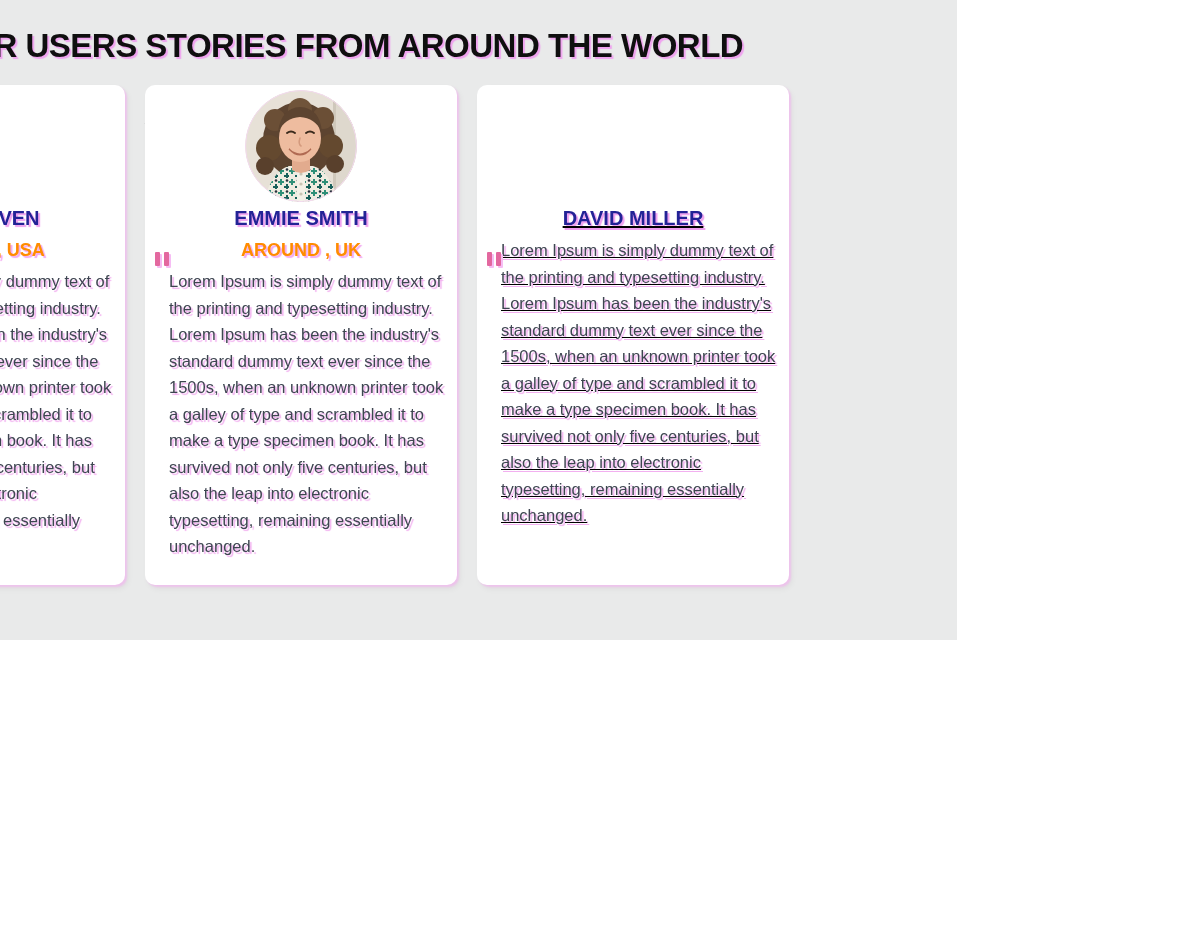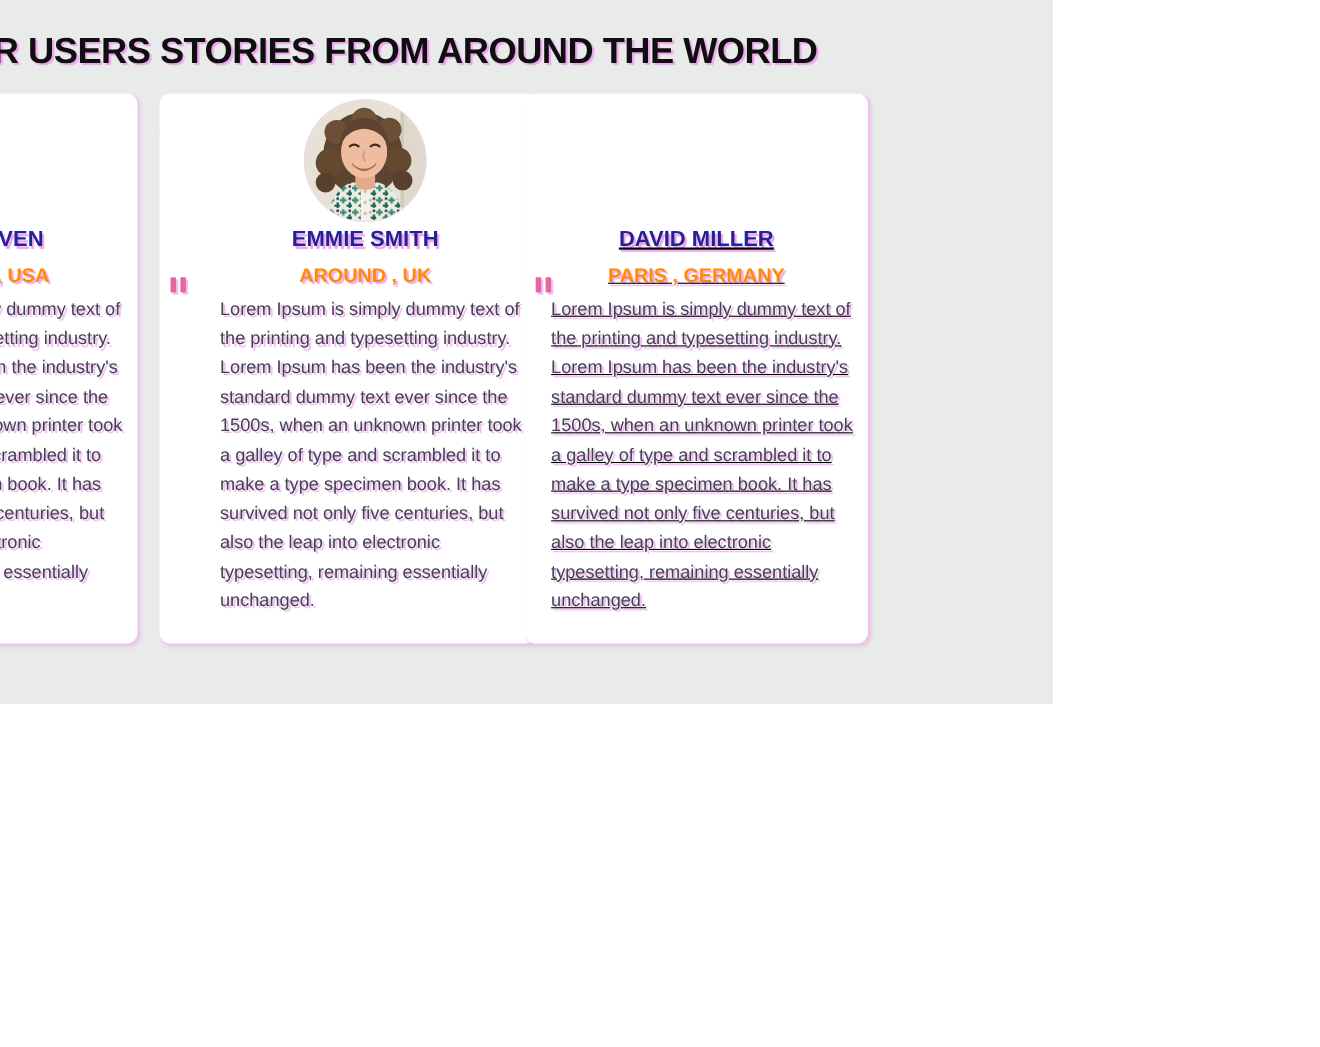--- a/index.html
+++ b/index.html
@@ -19,21 +19,21 @@
   .stray{
     position:absolute;left:144px;top:120px;font-size:15px;color:#3a3a3a;
     text-shadow:2px 2px 1px #f2b0f0;
   }
   .card{
     position:absolute;top:85px;width:312px;height:500px;
     background:#ffffff;border-radius:10px;
     box-shadow:2px 2px 2px #eec2ec, 3px 4px 6px rgba(0,0,0,0.05);
   }
   .card.pos-1{left:-187px;}
-  .card.pos-2{left:145px;padding-left:31px;}
+  .card.pos-2{left:145px;}
   .card.pos-3{left:477px;text-decoration:underline;}
   .photo-wrap{
     width:112px;height:112px;margin:5px auto 0 auto;border-radius:50%;
     overflow:hidden;
   }
   .photo-wrap.empty{background:transparent;}
   .photo-wrap svg{display:block;width:112px;height:112px;}
   .person-name{
     margin:4px 0 0 0;text-align:center;
     font-size:20px;font-weight:700;color:#232396;
@@ -130,21 +130,20 @@
       <span class="quote-icon">
           <i class="bar"></i>
           <i class="bar"></i>
         </span>
       <p class="quote-text">Lorem Ipsum is simply dummy text of the printing and typesetting industry. Lorem Ipsum has been the industry's standard dummy text ever since the 1500s, when an unknown printer took a galley of type and scrambled it to make a type specimen book. It has survived not only five centuries, but also the leap into electronic typesetting, remaining essentially unchanged.</p>
     </article>
 
     <article class="card pos-3">
       <div class="photo-wrap empty"></div>
       <h2 class="person-name">DAVID MILLER</h2>
-      <h3 class="person-location">PARIS , GERMANY</h3>
       <span class="quote-icon">
           <i class="bar"></i>
           <i class="bar"></i>
         </span>
       <p class="quote-text">Lorem Ipsum is simply dummy text of the printing and typesetting industry. Lorem Ipsum has been the industry's standard dummy text ever since the 1500s, when an unknown printer took a galley of type and scrambled it to make a type specimen book. It has survived not only five centuries, but also the leap into electronic typesetting, remaining essentially unchanged.</p>
     </article>
 
   </section>
 </div>
 

